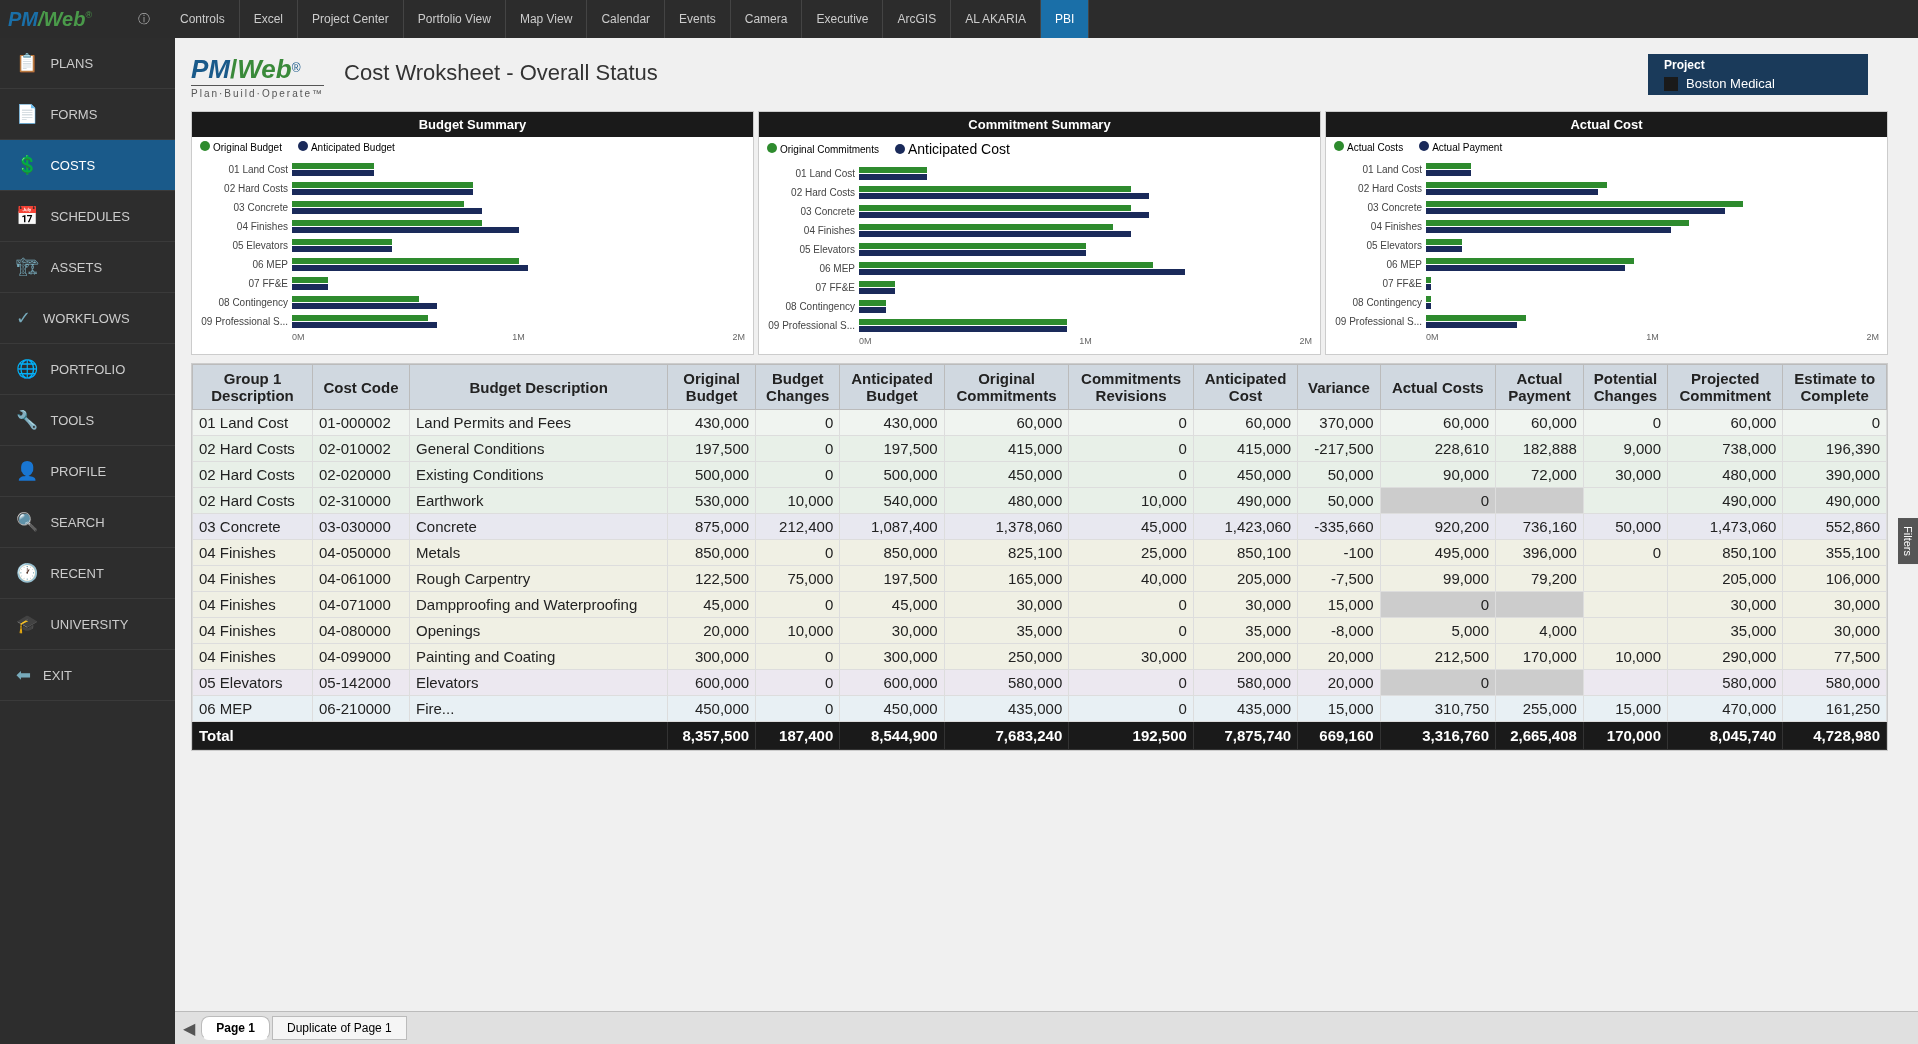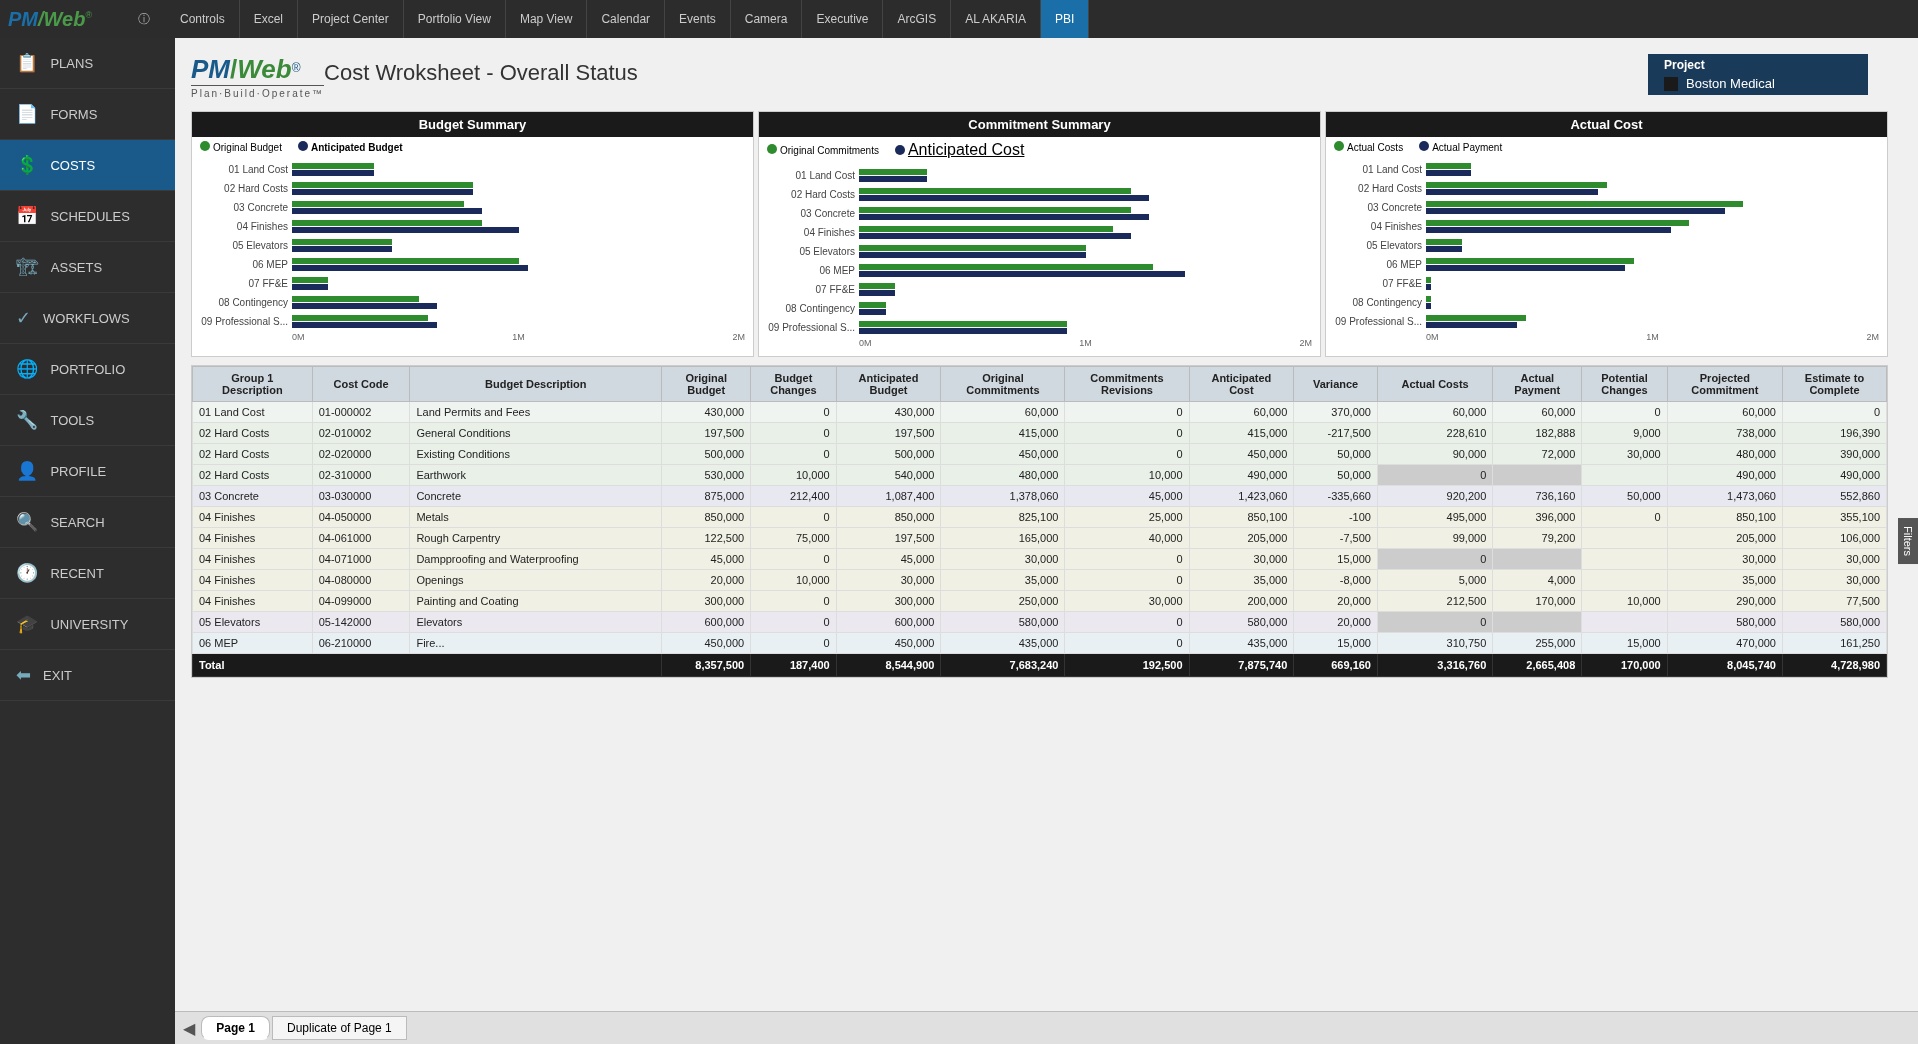--- a/index.html
+++ b/index.html
@@ -100,20 +100,21 @@
     }
 
     
     .report-header {
       display: flex;
       align-items: flex-start;
       margin-bottom: 12px;
       position: relative;
     }
     .report-logo {
+      margin-right: 20px;
     }
     .report-title {
       font-size: 22px;
       color: #333;
       padding-top: 6px;
     }
     .project-box {
       position: absolute;
       right: 20px;
       top: 0;
@@ -210,21 +211,21 @@
     
     .data-table-wrapper {
       background: #fff;
       border: 1px solid #ccc;
       overflow: auto;
       flex: 1;
     }
     table {
       width: 100%;
       border-collapse: collapse;
-      font-size: 11px;
+      font-size: 15px;
     }
     thead tr th {
       background: #d0d8e0;
       border: 1px solid #bbb;
       padding: 5px 6px;
       text-align: center;
       font-weight: bold;
       color: #222;
       vertical-align: middle;
       white-space: nowrap;
@@ -409,21 +410,21 @@
           </div>
         </div>
       </div>
 
       <div class="charts-row">
 
         <div class="chart-panel">
           <div class="chart-header">Budget Summary</div>
           <div class="chart-legend">
             <span><span class="legend-dot" style="background:#2e8b2e;"></span><span style="font-size:10px;">Original Budget</span></span>
-            <span><span class="legend-dot" style="background:#1a2a5a;"></span><span style="font-size:10px;font-weight:bold;">Anticipated Budget</span></span>
+            <span><span class="legend-dot" style="background:#1a2a5a;"></span><span style="font-size:10px;">Anticipated Budget</span></span>
           </div>
           <div class="chart-body">
             <div class="bar-row">
                 <span class="bar-label">01 Land Cost</span>
                 <div class="bar-container">
                   <span class="bar green" style="width:18%"></span>
                   <span class="bar navy" style="width:18%"></span>
                 </div>
               </div>
             <div class="bar-row">
@@ -487,21 +488,21 @@
                 <span>1M</span>
                 <span>2M</span>
               </div>
           </div>
         </div>
 
         <div class="chart-panel">
           <div class="chart-header">Commitment Summary</div>
           <div class="chart-legend">
             <span><span class="legend-dot" style="background:#2e8b2e;"></span><span style="font-size:10px;">Original Commitments</span></span>
-            <span><span class="legend-dot" style="background:#1a2a5a;"></span><span style="font-size:16px;text-decoration:underline;">Anticipated Cost</span></span>
+            <span><span class="legend-dot" style="background:#1a2a5a;"></span><span style="font-size:14px;">Anticipated Cost</span></span>
           </div>
           <div class="chart-body">
             <div class="bar-row">
                 <span class="bar-label">01 Land Cost</span>
                 <div class="bar-container">
                   <span class="bar green" style="width:15%"></span>
                   <span class="bar navy" style="width:15%"></span>
                 </div>
               </div>
             <div class="bar-row">

